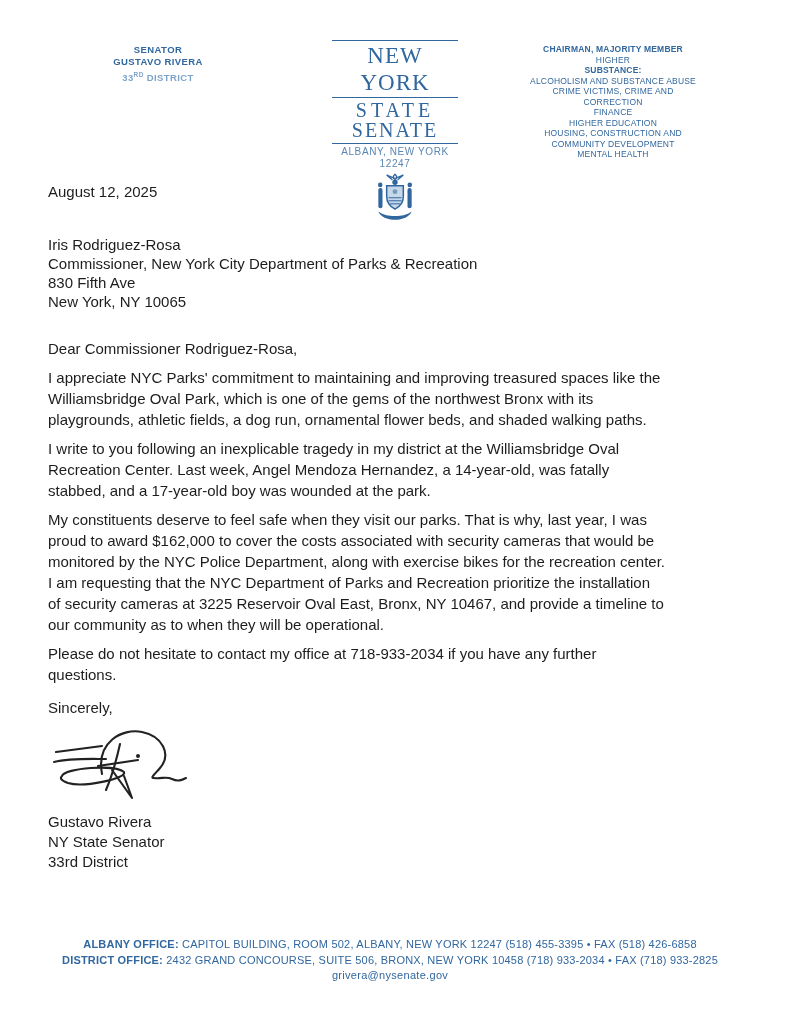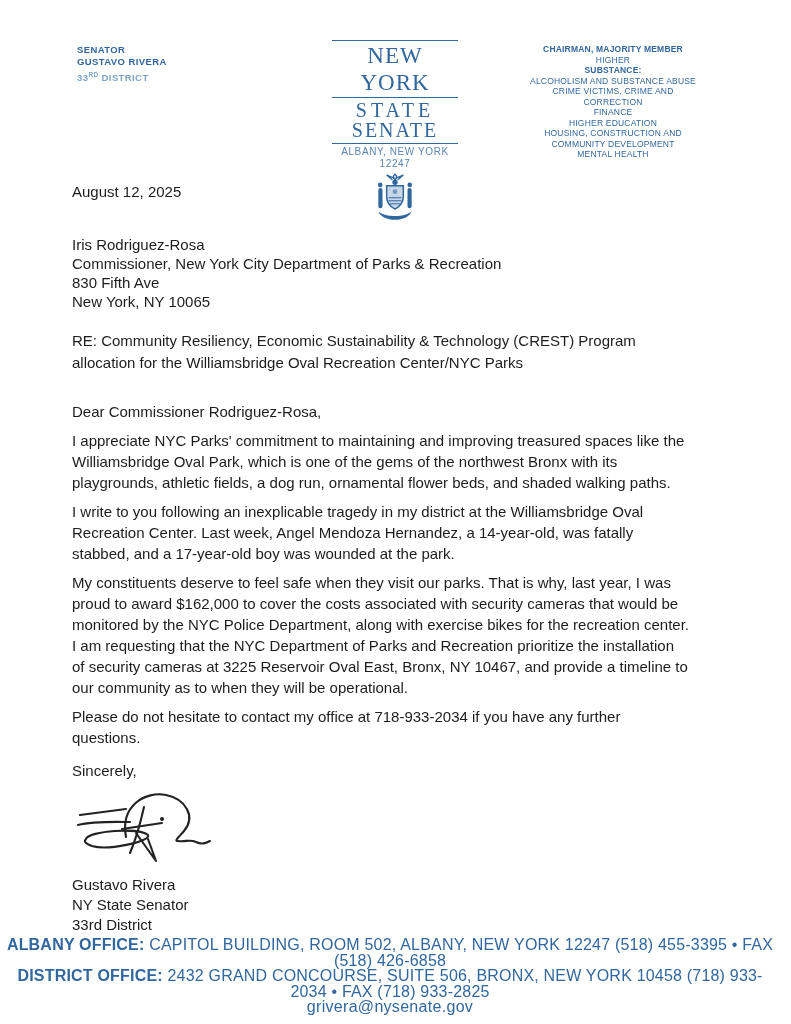--- a/index.html
+++ b/index.html
@@ -8,22 +8,22 @@
     width:791px;height:1024px;
     margin:0 auto;
     background:#ffffff;
     font-family:"Liberation Sans", sans-serif;
     color:#1d1d1d;
     overflow:hidden;
   }
   
   .letterhead{position:relative;height:172px;}
   .senator-block{
-    position:absolute;left:77px;top:44px;width:140px;
-    color:#31679f;
+    position:absolute;left:88px;top:44px;width:140px;
+    text-align:center;color:#31679f;
     font-size:9.5px;line-height:12px;font-weight:bold;letter-spacing:.4px;
   }
   .district-line{color:#7ea3c9;font-weight:bold;margin-top:1px;}
   .district-line sup{font-size:6.5px;vertical-align:super;}
   .district-word{margin-left:3px;}
   .senate-logo{
     position:absolute;left:331px;top:40px;width:128px;
     text-align:center;color:#31679f;
     font-family:"Liberation Serif", serif;
   }
@@ -33,35 +33,35 @@
   .logo-senate{font-size:20px;letter-spacing:2px;line-height:20px;margin-bottom:3px;}
   .logo-address{font-size:10px;letter-spacing:.6px;line-height:12px;margin-top:2px;color:#5b86b3;font-family:"Liberation Sans",sans-serif;}
   .logo-seal{margin-top:2px;}
   .roles-block{
     position:absolute;left:528px;top:44px;width:170px;
     text-align:center;color:#31679f;
     font-size:8.5px;line-height:10.5px;letter-spacing:.2px;
   }
   .roles-block .bold{font-weight:bold;}
   
-  .letter-body{padding:0 88px 0 72px;font-size:15px;}
+  .letter-body{padding:0 88px 0 48px;font-size:15px;}
   .date-line{margin-top:10px;line-height:19px;}
   .recipient{margin-top:34px;line-height:19px;}
   .subject{margin-top:19px;line-height:22px;max-width:615px;}
   .salutation{margin-top:27px;line-height:21px;}
   .para{margin:8px 0 0 0;line-height:21px;max-width:618px;}
   .para.tight{margin-top:8px;}
   .closing{margin-top:12px;line-height:21px;}
   .signature-wrap{margin-top:6px;margin-left:2px;height:82px;}
   .signer{margin-top:6px;line-height:20px;}
   
   .footer{
     position:absolute;left:0;right:11px;top:937px;
     text-align:center;color:#31679f;
-    font-size:16px;line-height:15.5px;letter-spacing:.2px;
+    font-size:11px;line-height:15.5px;letter-spacing:.2px;
   }
   .footer .lbl{font-weight:bold;}
   .footer .email{letter-spacing:.3px;}
 </style>
 </head>
 <body>
 
 <div class="page">
 
   <div class="letterhead">
@@ -117,21 +117,20 @@
   <div class="letter-body">
     <div class="date-line">August 12, 2025</div>
 
     <div class="recipient">
       <div>Iris Rodriguez-Rosa</div>
       <div>Commissioner, New York City Department of Parks &amp; Recreation</div>
       <div>830 Fifth Ave</div>
       <div>New York, NY 10065</div>
     </div>
 
-    <div class="subject">RE: Community Resiliency, Economic Sustainability &amp; Technology (CREST) Program allocation for the Williamsbridge Oval Recreation Center/NYC Parks</div>
 
     <div class="salutation">Dear Commissioner Rodriguez-Rosa,</div>
 
     <p class="para">I appreciate NYC Parks' commitment to maintaining and improving treasured spaces like the Williamsbridge Oval Park, which is one of the gems of the northwest Bronx with its playgrounds, athletic fields, a dog run, ornamental flower beds, and shaded walking paths.</p>
     <p class="para">I write to you following an inexplicable tragedy in my district at the Williamsbridge Oval Recreation Center. Last week, Angel Mendoza Hernandez, a 14-year-old, was fatally stabbed, and a 17-year-old boy was wounded at the park.</p>
     <p class="para">My constituents deserve to feel safe when they visit our parks. That is why, last year, I was proud to award $162,000 to cover the costs associated with security cameras that would be monitored by the NYC Police Department, along with exercise bikes for the recreation center. I am requesting that the NYC Department of Parks and Recreation prioritize the installation of security cameras at 3225 Reservoir Oval East, Bronx, NY 10467, and provide a timeline to our community as to when they will be operational.</p>
     <p class="para tight">Please do not hesitate to contact my office at 718-933-2034 if you have any further questions.</p>
 
     <div class="closing">Sincerely,</div>
 

